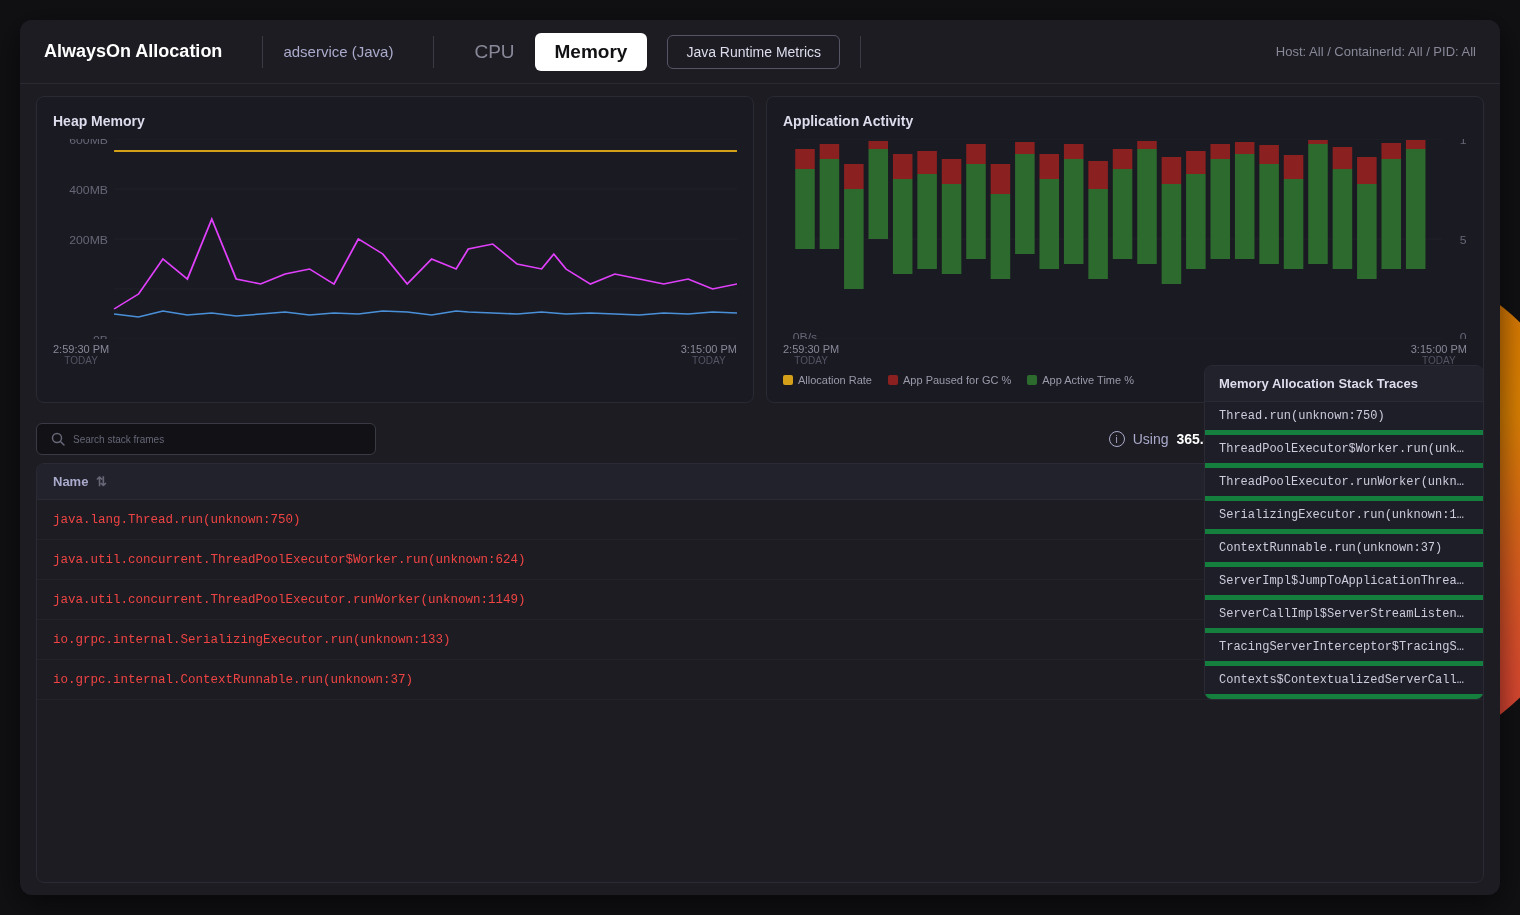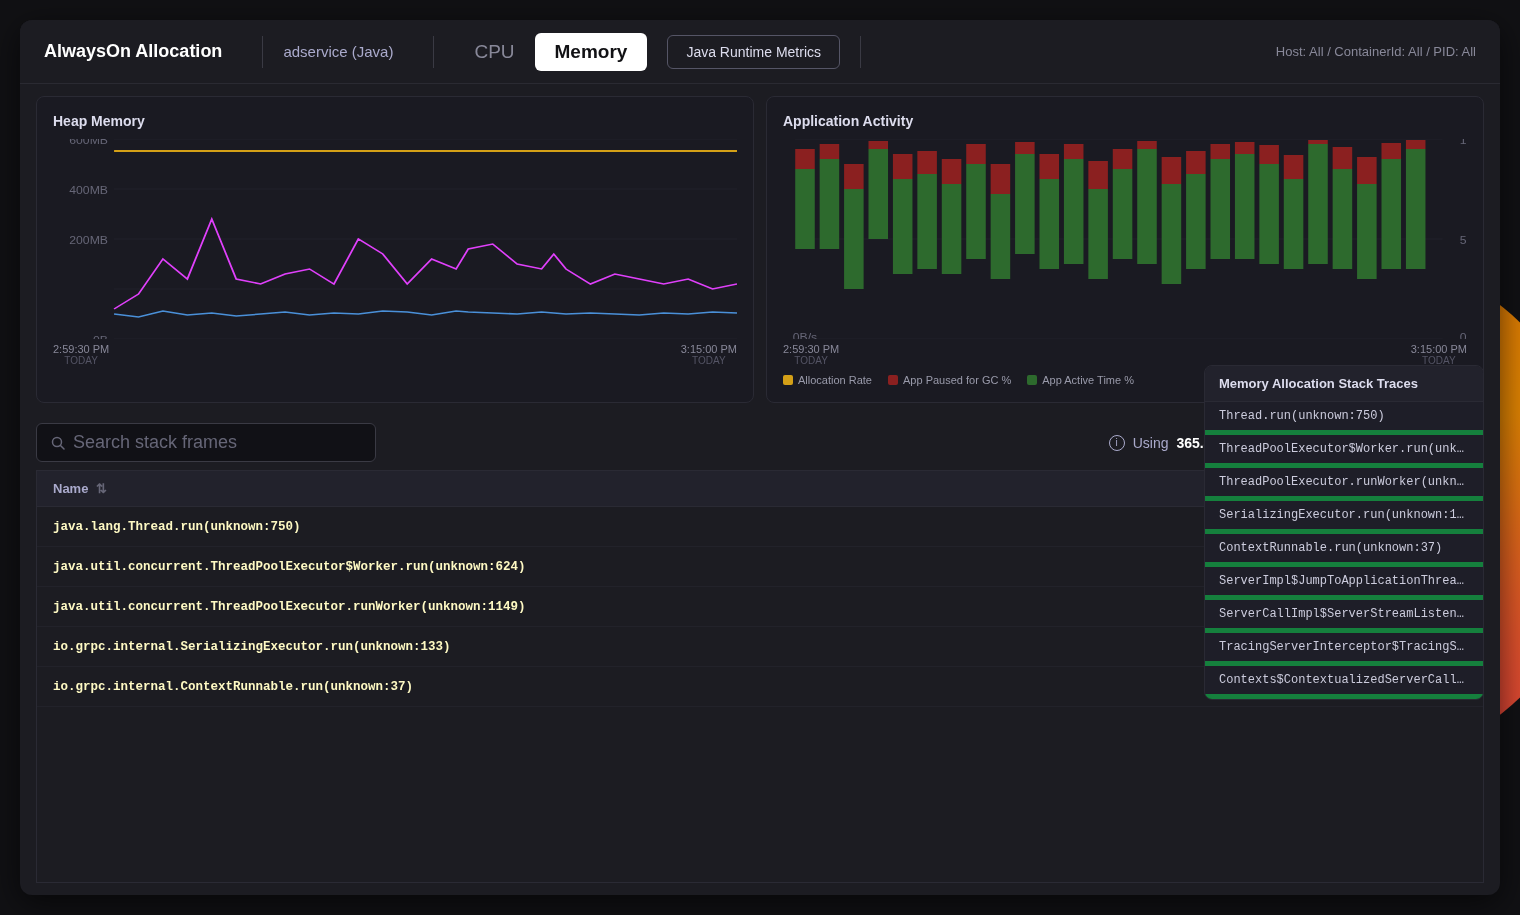--- a/index.html
+++ b/index.html
@@ -179,21 +179,21 @@
     }
     .search-icon-svg {
       color: #666677;
       flex-shrink: 0;
     }
     .search-input {
       background: transparent;
       border: none;
       outline: none;
       color: #ccccdd;
-      font-size: 18px;
+      font-size: 10px;
       width: 100%;
     }
     .search-input::placeholder { color: #666677; }
     .info-row {
       margin-left: auto;
       display: flex;
       align-items: center;
       gap: 8px;
       font-size: 14px;
       color: #aaaacc;
@@ -219,21 +219,21 @@
       font-size: 14px;
       cursor: pointer;
       font-weight: 600;
     }
     
     .table-container {
       flex: 1;
       overflow: auto;
       margin: 0 16px 12px 16px;
       border: 1px solid #2a2a34;
-      border-radius: 0;
+      border-radius: 8px;
       position: relative;
     }
     table {
       width: 100%;
       border-collapse: collapse;
     }
     thead tr {
       background: #22222c;
       position: sticky;
       top: 0;
@@ -250,21 +250,21 @@
     }
     thead th .sort-arrow { color: #666677; margin-left: 4px; }
     tbody tr {
       border-bottom: 1px solid #22222a;
     }
     tbody td {
       padding: 12px 16px;
       font-size: 13px;
       color: #ccccdd;
     }
-    td.name-cell { color: #fef9c3; font-family: 'Courier New', monospace; font-size: 12.5px; font-weight: bold; }
+    td.name-cell { color: #ef4444; font-family: 'Courier New', monospace; font-size: 12.5px; }
     td.num-cell { text-align: right; color: #ccccdd; font-weight: 500; }
     td.bar-cell { width: 80px; }
     .bar-container {
       background: #2a2a34;
       border-radius: 2px;
       height: 12px;
       overflow: hidden;
     }
     .bar-fill {
       height: 100%;

